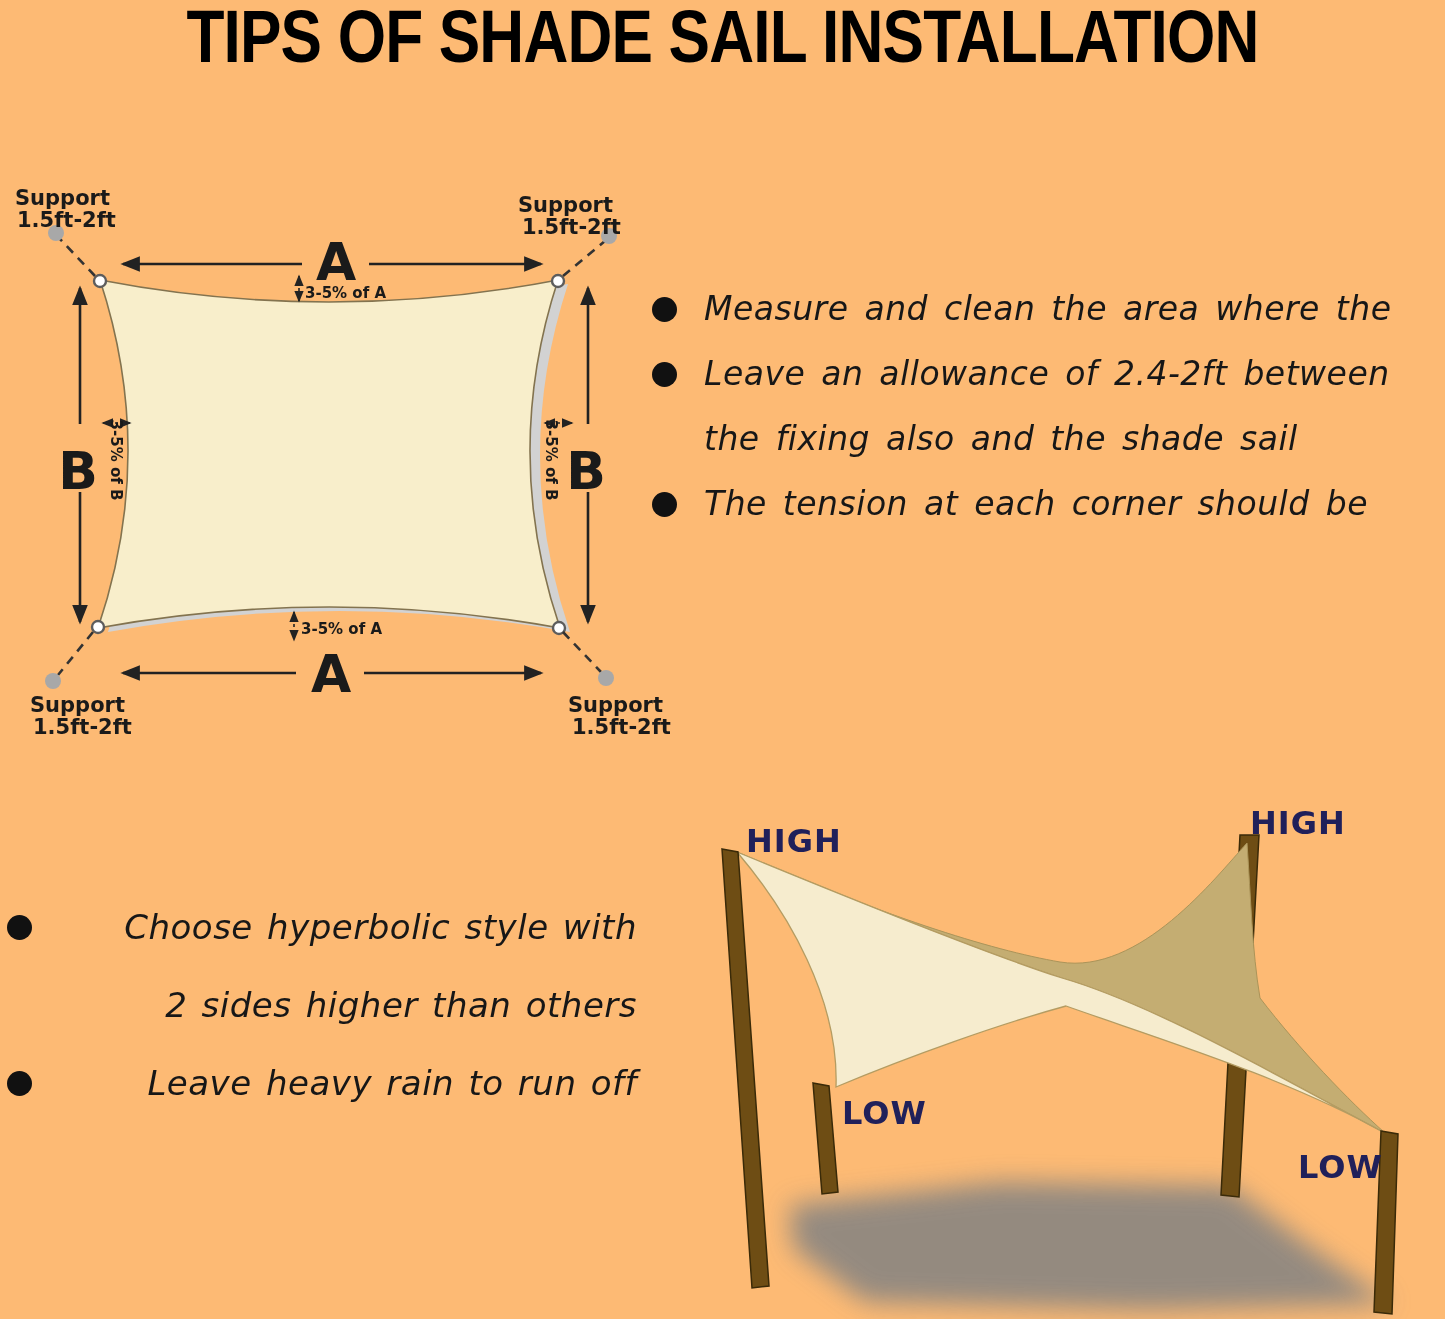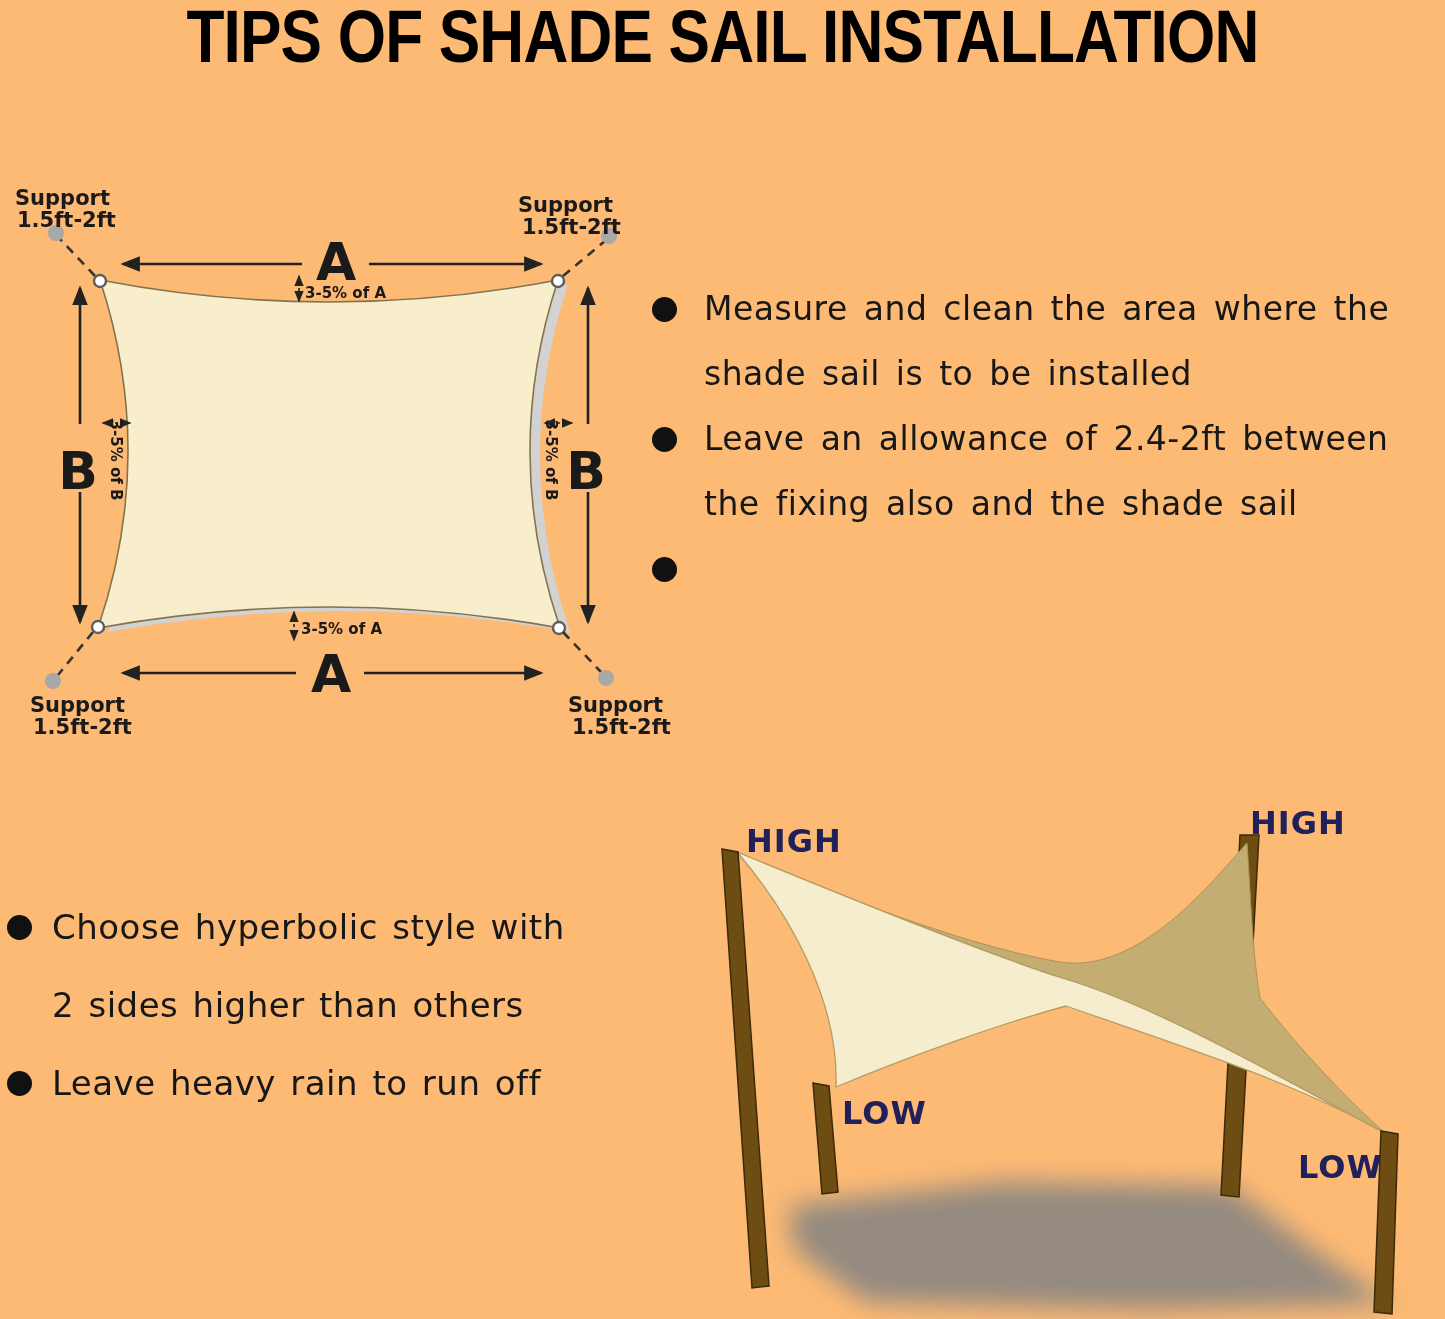--- a/index.html
+++ b/index.html
@@ -18,26 +18,26 @@
   .illus-svg{left:685px;top:795px;}
   .dg-text{font-family:"DejaVu Sans","Liberation Sans",sans-serif;fill:#1a1a1a;}
   .support-t{font-size:21px;font-weight:700;}
   .dim-letter{font-size:52px;font-weight:700;}
   .sag-t{font-size:15px;font-weight:600;}
   .navy-t{font-size:32px;font-weight:600;fill:#20205a;letter-spacing:1px;}
   .tips{position:absolute;}
   .tips-right{left:645px;top:276px;width:800px;font-size:33px;line-height:65px;
     letter-spacing:0.5px;word-spacing:5px;color:#171717;}
   .tips-left{left:2px;top:888px;width:635px;font-size:34px;line-height:78px;
-    letter-spacing:0.5px;word-spacing:3px;color:#171717;}
+    letter-spacing:0.5px;word-spacing:3px;color:#171717;text-align:right;}
   .tip-item{display:flex;align-items:flex-start;}
   .bullet-dot{flex:0 0 auto;border-radius:50%;background:#111;}
   .tips-right .bullet-dot{width:25px;height:25px;margin:21px 27px 0 7px;}
   .tips-left .bullet-dot{width:25px;height:25px;margin:27px 20px 0 5px;}
-  .tip-lines{flex:1 1 auto;}
+  .tip-lines{flex:1 1 auto;font-style:italic;}
 </style>
 </head>
 <body>
 
 <div class="canvas">
 
   <h1 class="page-title">TIPS OF SHADE SAIL INSTALLATION</h1>
 
   <svg class="diagram-svg" width="680" height="575" viewBox="0 175 680 575">
     <defs>
@@ -100,33 +100,33 @@
     <text class="dg-text sag-t" x="301" y="634">3-5% of A</text>
     <text class="dg-text sag-t" x="116" y="465" text-anchor="middle" transform="rotate(90 116 460)">3-5% of B</text>
     <text class="dg-text sag-t" x="551" y="465" text-anchor="middle" transform="rotate(90 551 460)">3-5% of B</text>
   </svg>
 
   <div class="tips tips-right">
     <div class="tip-item">
       <span class="bullet-dot"></span>
       <div class="tip-lines">
         <div>Measure and clean the area where the</div>
-        <div>shade sail is to be installed</div>
       </div>
     </div>
     <div class="tip-item">
       <span class="bullet-dot"></span>
       <div class="tip-lines">
         <div>Leave an allowance of 2.4-2ft between</div>
         <div>the fixing also and the shade sail</div>
       </div>
     </div>
     <div class="tip-item">
       <span class="bullet-dot"></span>
       <div class="tip-lines">
+        <div>The tension at each corner should be</div>
       </div>
     </div>
   </div>
 
   <div class="tips tips-left">
     <div class="tip-item">
       <span class="bullet-dot"></span>
       <div class="tip-lines">
         <div>Choose hyperbolic style with</div>
         <div>2 sides higher than others</div>

